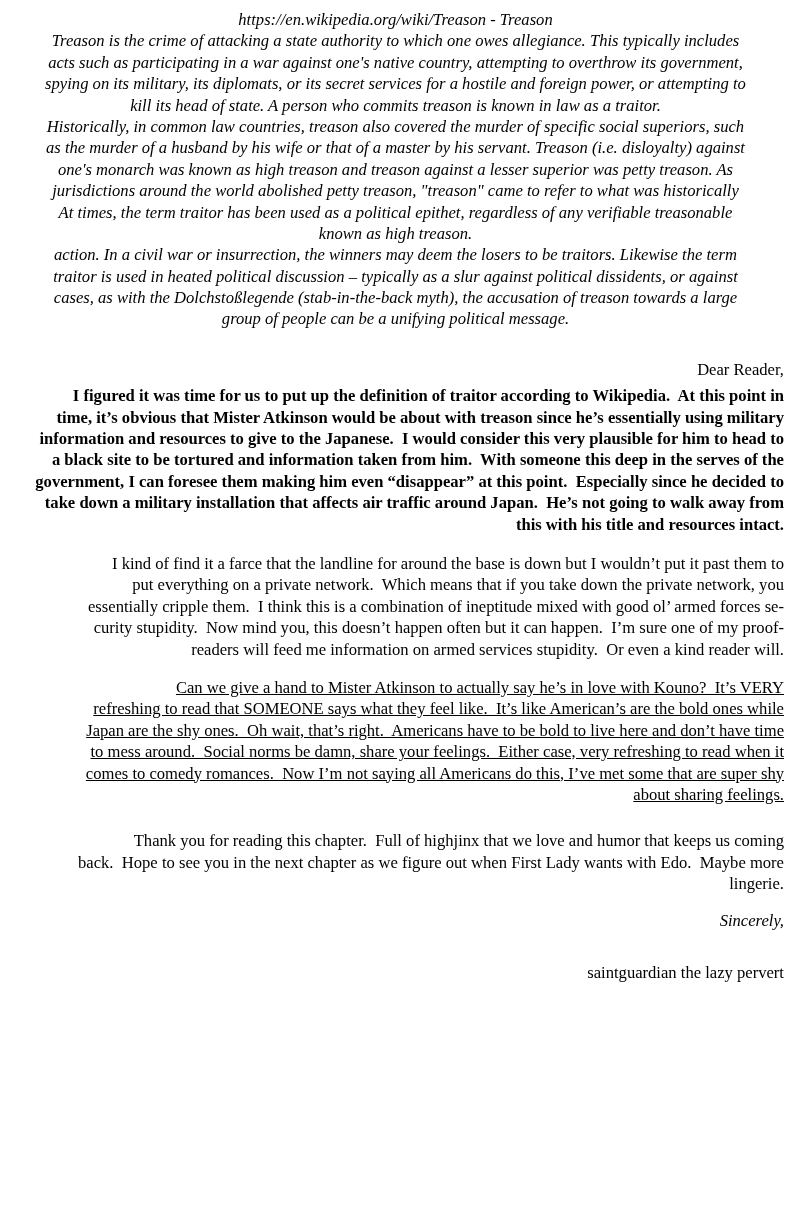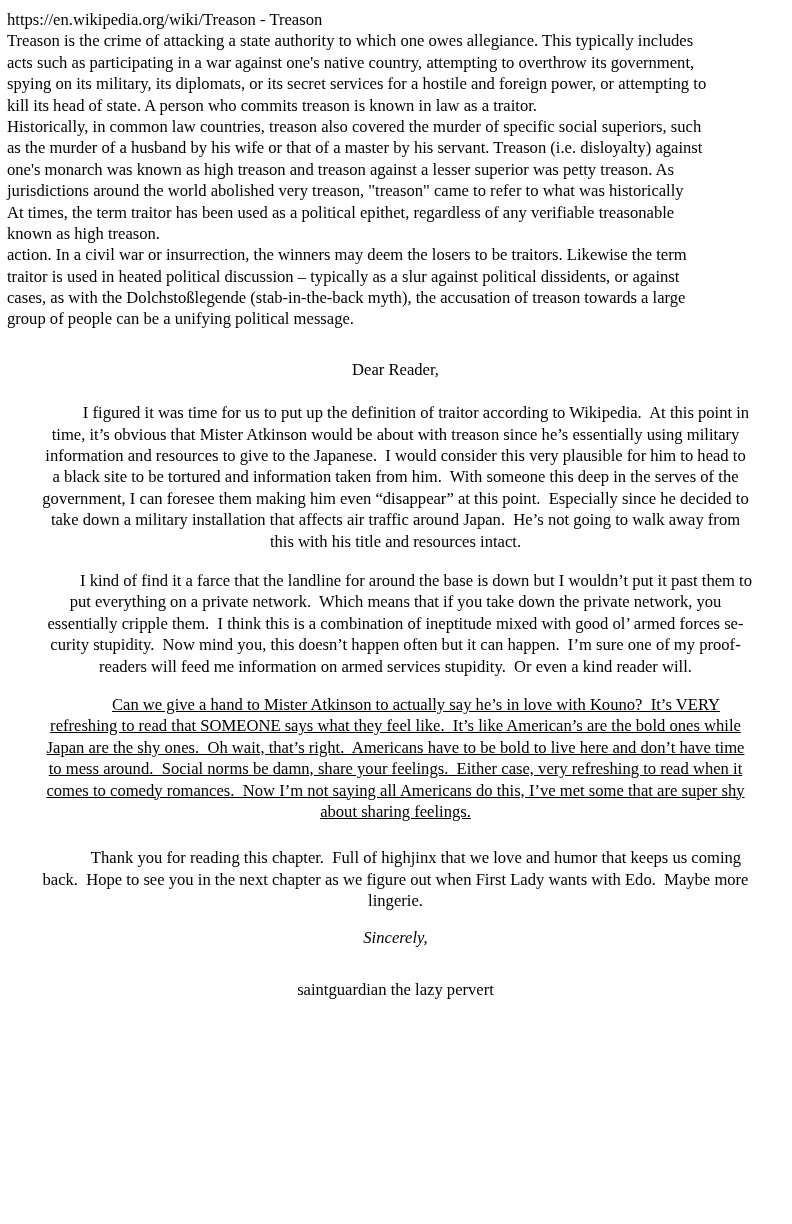--- a/index.html
+++ b/index.html
@@ -17,30 +17,31 @@
   }
   .page {
     padding: 9px 8px 0 7px;
   }
   .line {
     white-space: pre;
     line-height: 21.4px;
     height: 21.4px;
   }
   .quote {
-    text-align: left;
+    text-align: center;
+    font-style: italic;
   }
   .letter-body {
-    text-align: center;
+    text-align: right;
   }
   .para .line:first-child {
     text-indent: 41px;
   }
   .salutation { margin-top: 29px; }
-  .p1 { margin-top: 22px; }
+  .p1 { margin-top: 5px; font-weight: bold; }
   .p2 { margin-top: 18px; }
   .p3 { margin-top: 17px; text-decoration: underline; }
   .p4 { margin-top: 25px; }
   .closing { margin-top: 16px; font-style: italic; }
   .sig { margin-top: 30px; }
 </style>
 </head>
 <body>
 
 <div class="page">
@@ -48,21 +49,21 @@
   <div class="quote">
     <div class="line">https://en.wikipedia.org/wiki/Treason - Treason</div>
     <div>
         <div class="line">Treason is the crime of attacking a state authority to which one owes allegiance. This typically includes</div>
         <div class="line">acts such as participating in a war against one's native country, attempting to overthrow its government,</div>
         <div class="line">spying on its military, its diplomats, or its secret services for a hostile and foreign power, or attempting to</div>
         <div class="line">kill its head of state. A person who commits treason is known in law as a traitor.</div>
         <div class="line">Historically, in common law countries, treason also covered the murder of specific social superiors, such</div>
         <div class="line">as the murder of a husband by his wife or that of a master by his servant. Treason (i.e. disloyalty) against</div>
         <div class="line">one's monarch was known as high treason and treason against a lesser superior was petty treason. As</div>
-        <div class="line">jurisdictions around the world abolished very treason, "treason" came to refer to what was historically</div>
+        <div class="line">jurisdictions around the world abolished petty treason, "treason" came to refer to what was historically</div>
         <div class="line">At times, the term traitor has been used as a political epithet, regardless of any verifiable treasonable</div>
         <div class="line">known as high treason.</div>
         <div class="line">action. In a civil war or insurrection, the winners may deem the losers to be traitors. Likewise the term</div>
         <div class="line">traitor is used in heated political discussion – typically as a slur against political dissidents, or against</div>
         <div class="line">cases, as with the Dolchstoßlegende (stab-in-the-back myth), the accusation of treason towards a large</div>
         <div class="line">group of people can be a unifying political message.</div>
       </div>
   </div>
 
   <div class="letter-body">

